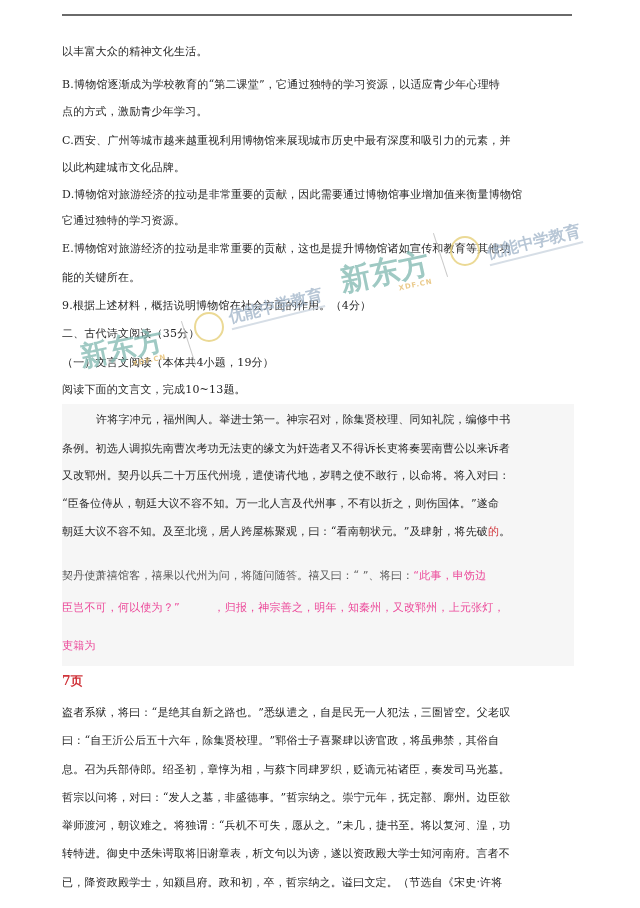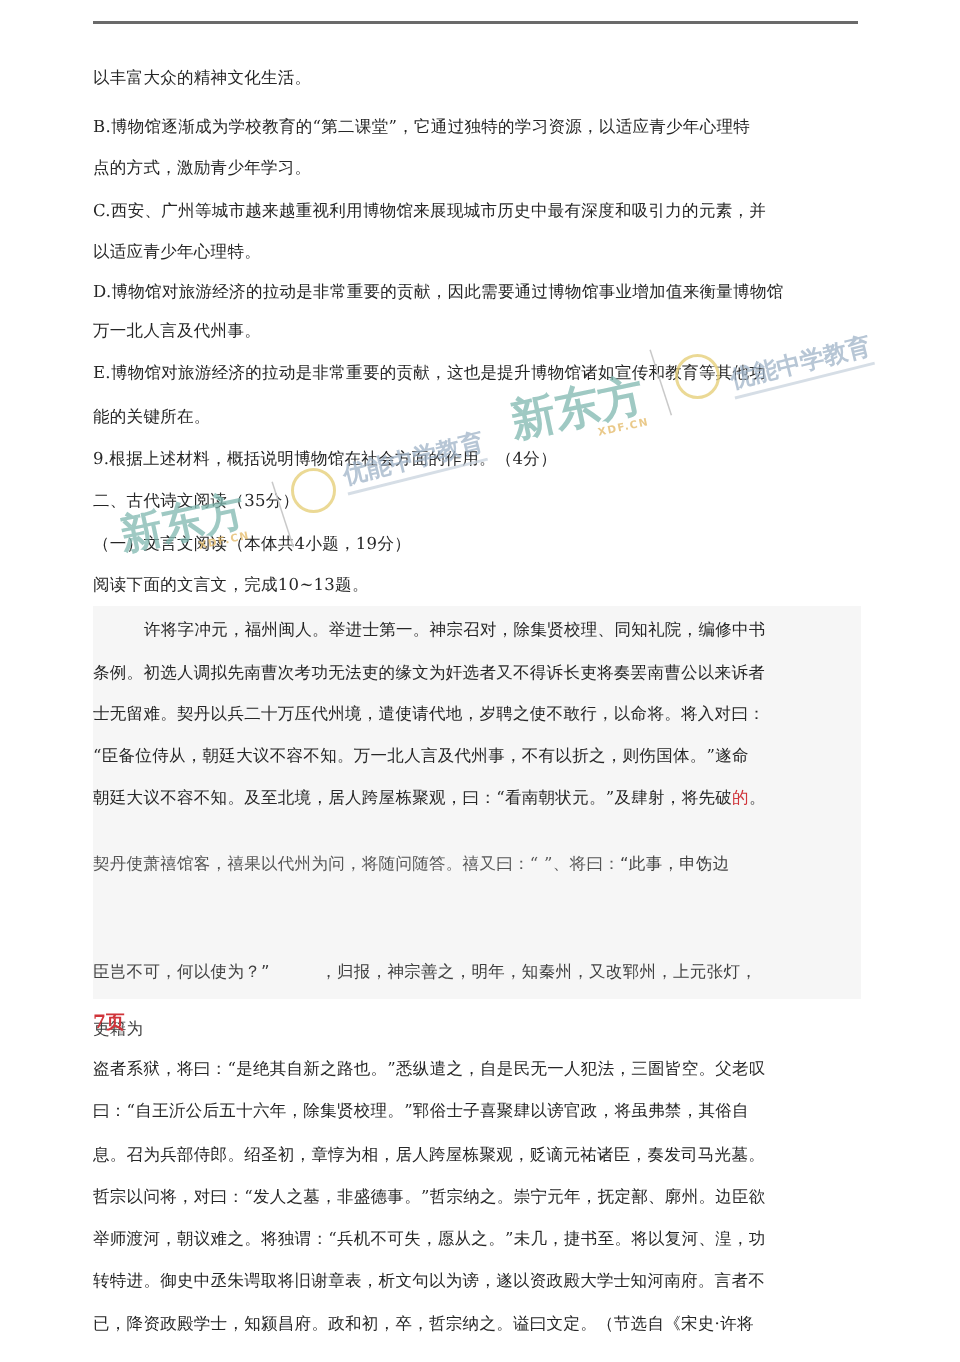--- a/index.html
+++ b/index.html
@@ -4,73 +4,73 @@
 <style>
   html, body { margin:0; padding:0; background:#ffffff; }
   body { width:640px; height:908px; position:relative; overflow:hidden;
          font-family:"DejaVu Serif","Liberation Serif",serif; color:#222; }
   .rule { position:absolute; left:62px; top:14px; width:510px; height:2px; background:#6a6a6a; }
   .line { position:absolute; left:62px; font-size:11px; line-height:16px; white-space:nowrap; color:#262626; letter-spacing:0.2px; }
   .line.b { font-weight:normal; }
   .gray-band { position:absolute; left:62px; width:512px; background:#f6f6f6; }
   .ul { text-underline-offset:3px; }
   .red { color:#d0343a; }
-  .sans { font-family:"DejaVu Sans","Liberation Sans",sans-serif; color:#404040;margin-top:40px; }
+  .sans { font-family:"DejaVu Sans","Liberation Sans",sans-serif; color:#ec4899; }
   .pagemark { position:absolute; left:62px; top:673px; font-size:12.4px; color:#d0343a; font-weight:bold; }
   .wm { position:absolute; pointer-events:none; font-family:"DejaVu Sans",sans-serif; font-weight:bold; }
   .wm-xdf { color:#7fb8b0; opacity:0.75; font-size:30px; transform:rotate(-12deg); }
   .wm-xdf small { display:block; font-size:7px; letter-spacing:1px; color:#e3b864; text-align:right; margin-top:-6px; }
   .wm-logo { width:26px; height:26px; border-radius:50%; border:2px solid #e6cf7a; opacity:0.8; }
   .wm-yn { color:#9fb3c8; opacity:0.75; font-size:16px; transform:rotate(-14deg); border-bottom:2px solid #c9d3de; }
   .wm-slash { width:1px; height:46px; background:#c9c9c9; transform:rotate(-18deg); }
 </style>
 </head>
 <body>
 
 <div class="rule"></div>
 
 <div class="line" style="top:44px">以丰富大众的精神文化生活。</div>
 <div class="line" style="top:77px">B.博物馆逐渐成为学校教育的“第二课堂”，它通过独特的学习资源，以适应青少年心理特</div>
 <div class="line" style="top:104px">点的方式，激励青少年学习。</div>
 <div class="line" style="top:133px">C.西安、广州等城市越来越重视利用博物馆来展现城市历史中最有深度和吸引力的元素，并</div>
-<div class="line" style="top:160px">以适应青少年心理特。</div>
+<div class="line" style="top:160px">以此构建城市文化品牌。</div>
 <div class="line" style="top:187px">D.博物馆对旅游经济的拉动是非常重要的贡献，因此需要通过博物馆事业增加值来衡量博物馆</div>
-<div class="line" style="top:213px">万一北人言及代州事。</div>
+<div class="line" style="top:213px">它通过独特的学习资源。</div>
 <div class="line" style="top:241px">E.博物馆对旅游经济的拉动是非常重要的贡献，这也是提升博物馆诸如宣传和教育等其他功</div>
 <div class="line" style="top:270px">能的关键所在。</div>
 <div class="line" style="top:298px">9.根据上述材料，概括说明博物馆在社会方面的作用。（4分）</div>
 <div class="line b" style="top:326px">二、古代诗文阅读（35分）</div>
 <div class="line" style="top:355px">（一）文言文阅读（本体共4小题，19分）</div>
 <div class="line" style="top:382px">阅读下面的文言文，完成10~13题。</div>
 
 <div class="gray-band" style="top:404px; height:262px;"></div>
 
 <div class="line" style="top:412px; left:96px">许将字冲元，福州闽人。举进士第一。神宗召对，除集贤校理、同知礼院，编修中书</div>
 <div class="line" style="top:441px">
   <span>条例。</span><span class="ul">初选人调拟先南曹次考功无法吏的缘文为奸选者又不得诉长吏将奏罢南曹公以来诉者</span>
 </div>
 <div class="line" style="top:468px">
-  <span class="ul">士无留难</span><span>。契丹以兵二十万压代州境，遣使请代地，岁聘之使不敢行，以命将。将入对曰：</span>
+  <span class="ul">又改郓州</span><span>。契丹以兵二十万压代州境，遣使请代地，岁聘之使不敢行，以命将。将入对曰：</span>
 </div>
 <div class="line" style="top:496px">“臣备位侍从，朝廷大议不容不知。万一北人言及代州事，不有以折之，则伤国体。”遂命</div>
 <div class="line" style="top:524px">
   <span>朝廷大议不容不知。及至北境，居人跨屋栋聚观，曰：“看南朝状元。”及肆射，将先破</span><span class="red">的</span><span>。</span>
 </div>
 <div class="line" style="top:568px; color:#555;">
   <span>契丹使萧禧馆客，禧果以代州为问，将随问随答。禧又曰：“ ”、将曰：</span><span class="sans">“此事，申饬边</span>
 </div>
 <div class="line sans" style="top:600px">臣岂不可，何以使为？”　　　，归报，神宗善之，明年，知秦州，又改郓州，上元张灯，</div>
 <div class="line sans" style="top:638px">吏籍为</div>
 
 <div class="pagemark">7页</div>
 
 <div class="line" style="top:705px">盗者系狱，将曰：“是绝其自新之路也。”悉纵遣之，自是民无一人犯法，三圄皆空。父老叹</div>
 <div class="line" style="top:733px">曰：“自王沂公后五十六年，除集贤校理。”郓俗士子喜聚肆以谤官政，将虽弗禁，其俗自</div>
 <div class="line" style="top:762px">
-  <span>息。召为兵部侍郎。绍圣初，</span><span class="ul">章惇为相，居人跨屋栋聚观，贬谪元祐诸臣，奏发司马光墓。</span>
+  <span>息。召为兵部侍郎。绍圣初，</span><span class="ul">章惇为相，与蔡卞同肆罗织，贬谪元祐诸臣，奏发司马光墓。</span>
 </div>
 <div class="line" style="top:790px">哲宗以问将，对曰：“发人之墓，非盛德事。”哲宗纳之。崇宁元年，抚定鄯、廓州。边臣欲</div>
 <div class="line" style="top:818px">举师渡河，朝议难之。将独谓：“兵机不可失，愿从之。”未几，捷书至。将以复河、湟，功</div>
 <div class="line" style="top:846px">转特进。御史中丞朱谔取将旧谢章表，析文句以为谤，遂以资政殿大学士知河南府。言者不</div>
 <div class="line" style="top:875px">已，降资政殿学士，知颍昌府。政和初，卒，哲宗纳之。谥曰文定。（节选自《宋史·许将</div>
 
 <div class="wm wm-xdf" style="left:340px; top:252px;">
   <span>新东方</span>
   <small>XDF.CN</small>
 </div>

